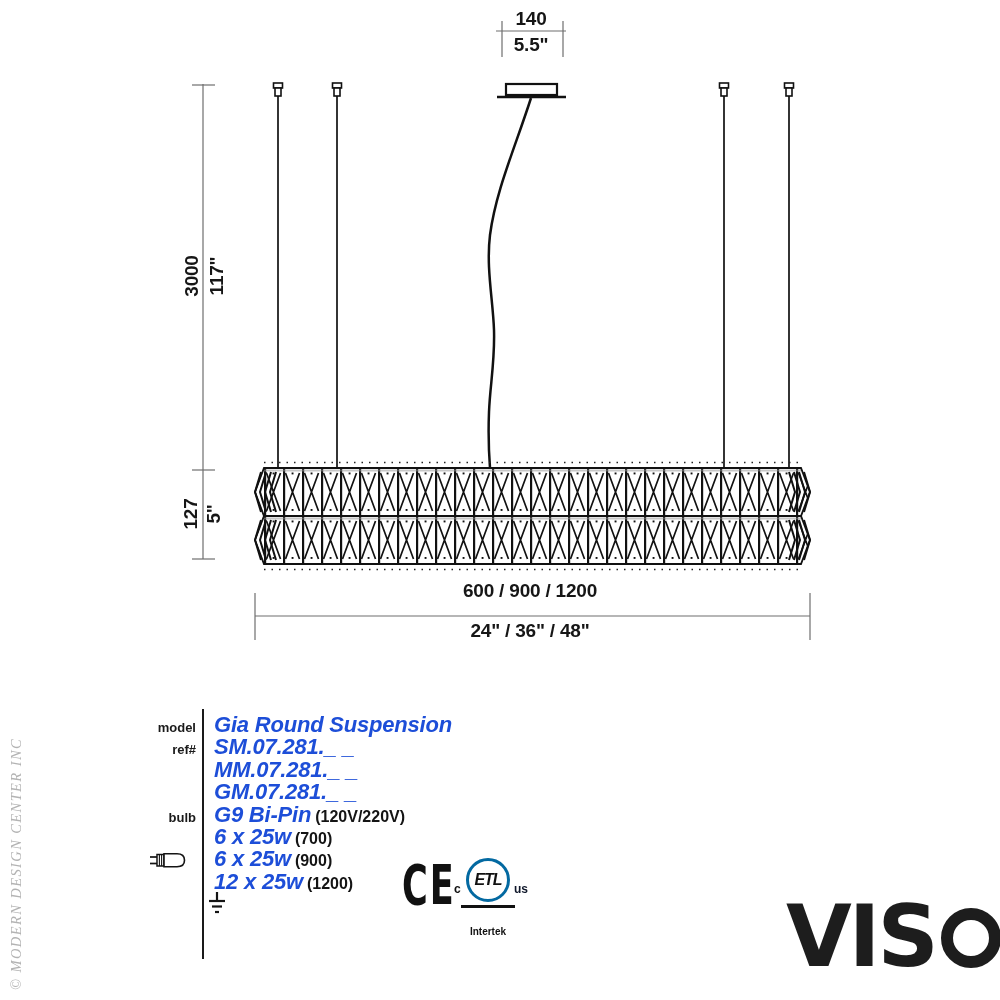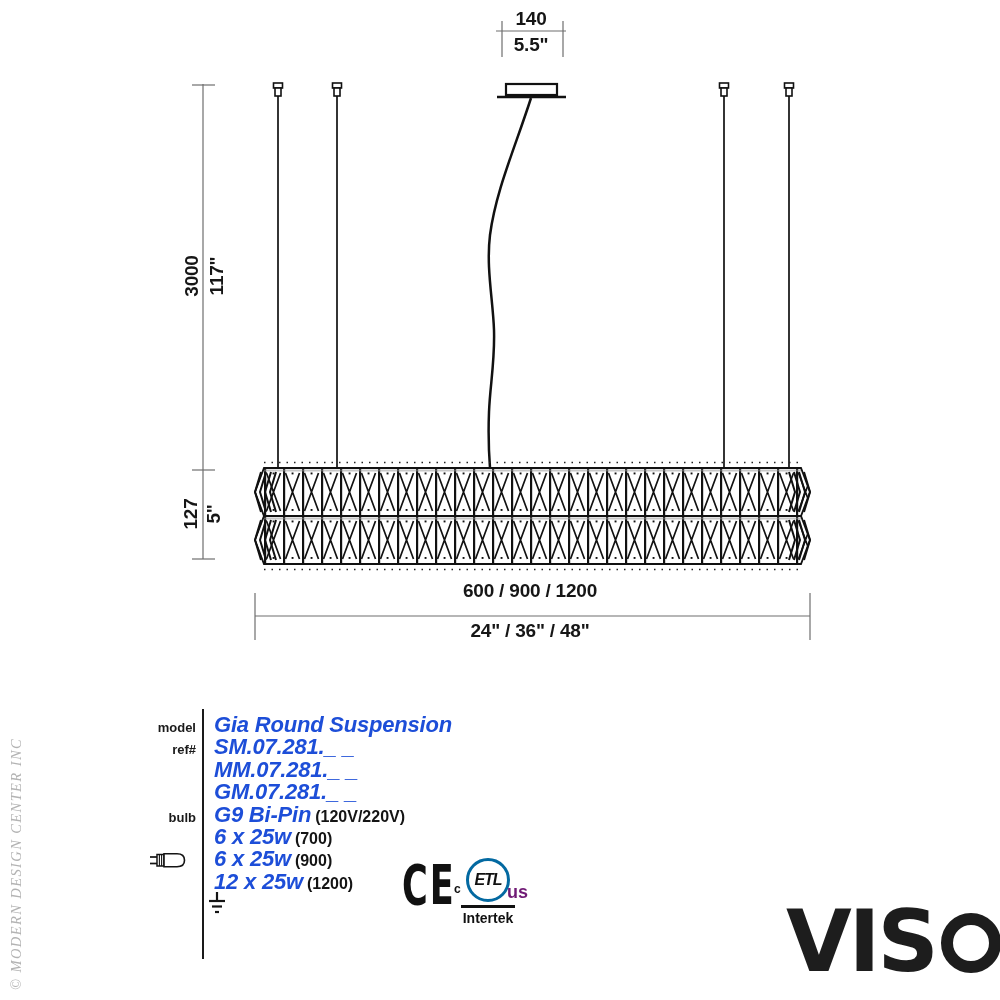--- a/index.html
+++ b/index.html
@@ -48,26 +48,26 @@
     transform:scaleX(0.64);transform-origin:left top;line-height:1;
   }
   .etl-mark{position:absolute;left:452px;top:858px;width:72px;}
   .etl-circle{
     width:44px;height:44px;border:3px solid #0369a1;border-radius:50%;
     margin:0 auto;display:flex;align-items:center;justify-content:center;
     box-sizing:border-box;
   }
   .etl-letters{font-size:16px;font-weight:700;font-style:italic;letter-spacing:-1px;color:#111;}
   .etl-c{position:absolute;left:2px;top:24px;font-size:12px;font-weight:700;color:#111;}
-  .etl-us{position:absolute;right:-4px;top:24px;font-size:18px;font-weight:700;color:#701a75;}
+  .etl-us{position:absolute;right:-4px;top:24px;font-size:12px;font-weight:700;color:#0f172a;}
   .etl-line{width:54px;height:2.5px;background:#111;margin:3px auto 0;}
-  .etl-brand{text-align:center;font-size:14px;font-weight:600;color:#111;margin-top:2px;}
-
-  
-  .viso-logo{position:absolute;left:786px;top:901px;height:72px;display:flex;align-items:flex-end;}
+  .etl-brand{text-align:center;font-size:10px;font-weight:600;color:#111;margin-top:18px;}
+
+  
+  .viso-logo{position:absolute;left:786px;top:901px;height:72px;display:flex;align-items:center;}
   .viso-vis{
     font-family:"DejaVu Sans",sans-serif;font-size:85px;font-weight:700;
     letter-spacing:-3px;line-height:62px;color:#1d1d1d;
   }
   .viso-o{
     width:60px;height:60px;border:12px solid #1d1d1d;border-radius:50%;
     box-sizing:border-box;margin-left:5px;margin-top:2px;
   }
 </style>
 </head>

